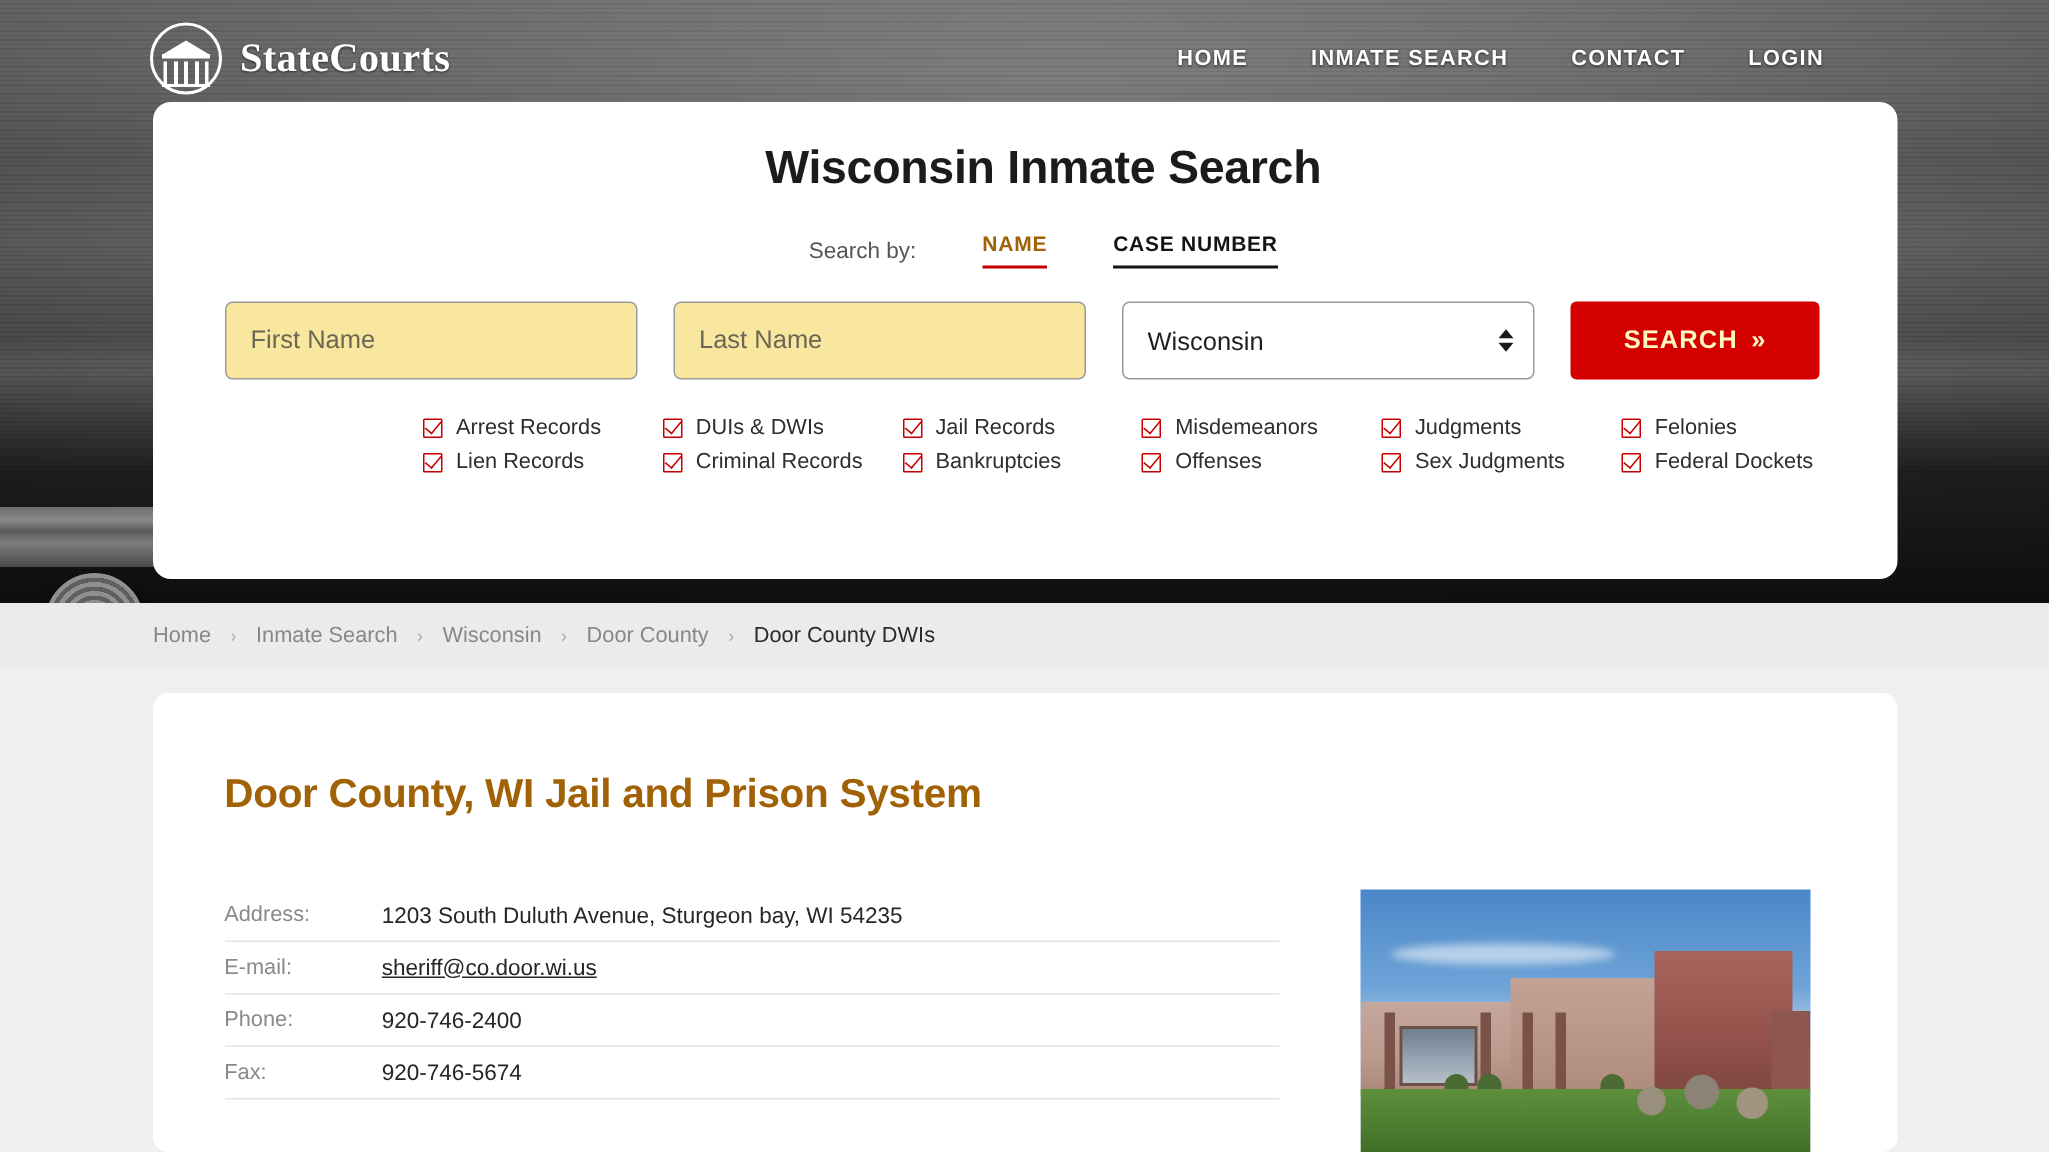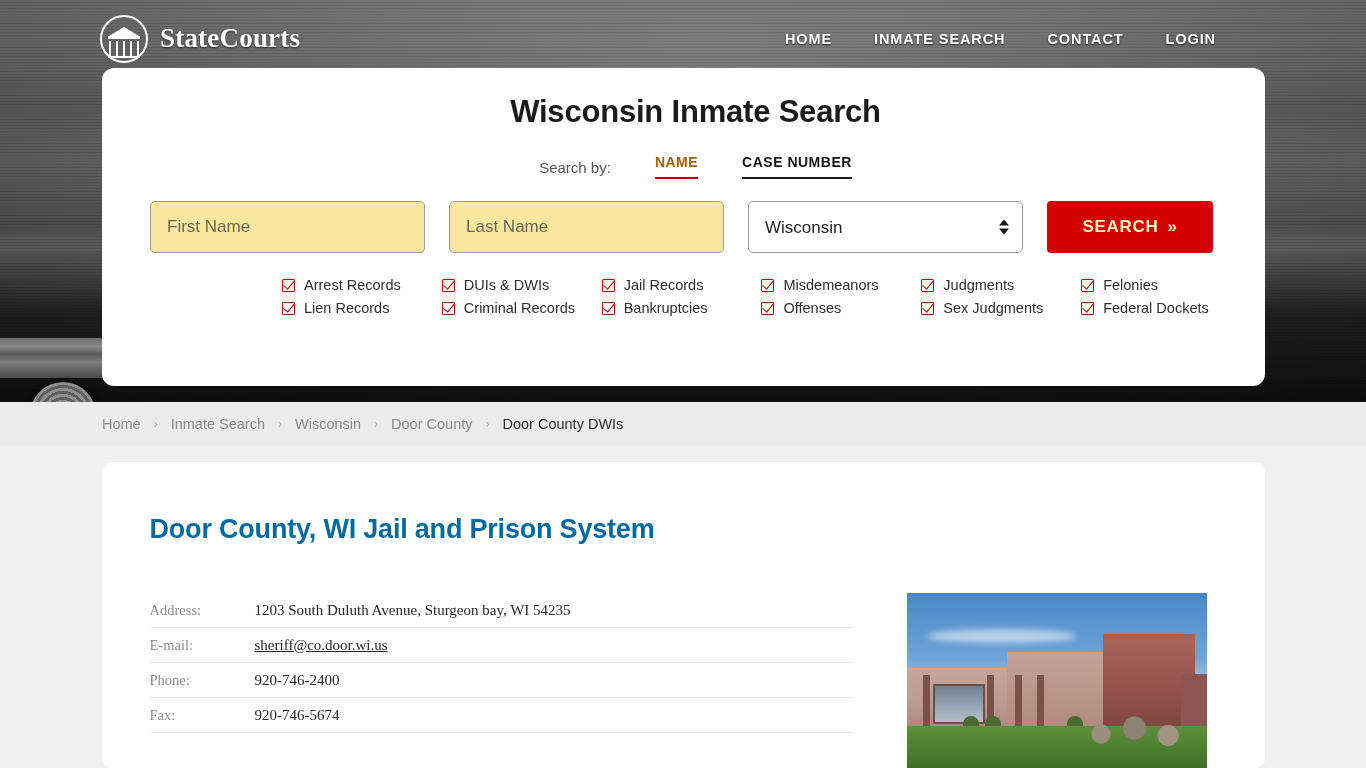--- a/index.html
+++ b/index.html
@@ -282,29 +282,29 @@
     width: 1163px;
     min-height: 291px;
     background: #ffffff;
     border-radius: 10px;
     padding: 52px 48px 0 48px;
     position: relative;
   }
   .content-title {
     font-size: 27px;
     font-weight: 700;
-    color: #0369a1;
+    color: #a16207;
     letter-spacing: -.2px;
   }
   .detail-layout {
     display: flex;
     gap: 54px;
     margin-top: 48px;
   }
-  .detail-table { width: 703px; font-family: Liberation Serif, serif; }
+  .detail-table { width: 703px; }
   .detail-row {
     display: flex;
     align-items: center;
     height: 35px;
     border-bottom: 1px solid #e4e4e4;
   }
   .detail-key {
     width: 105px;
     font-size: 14.5px;
     color: #8a8a8a;

